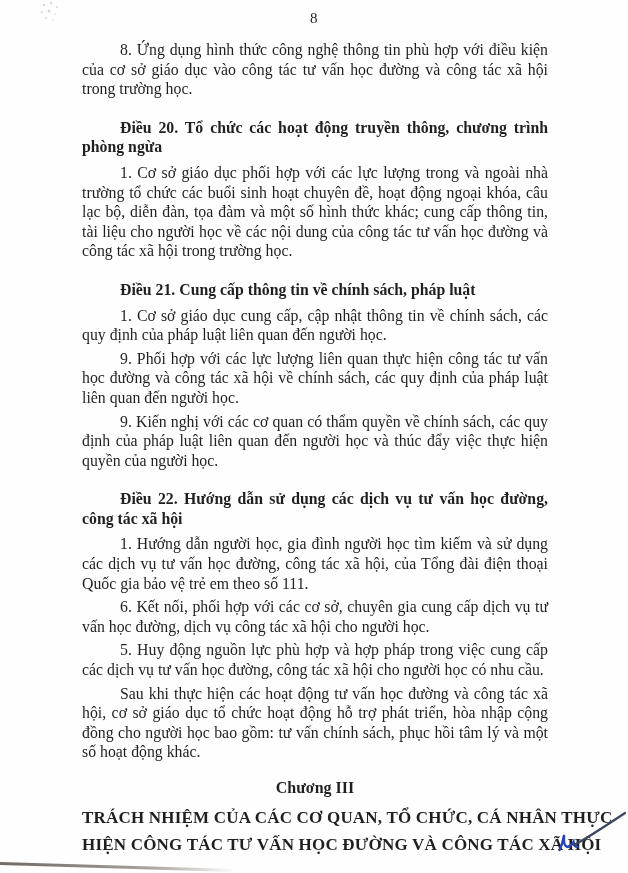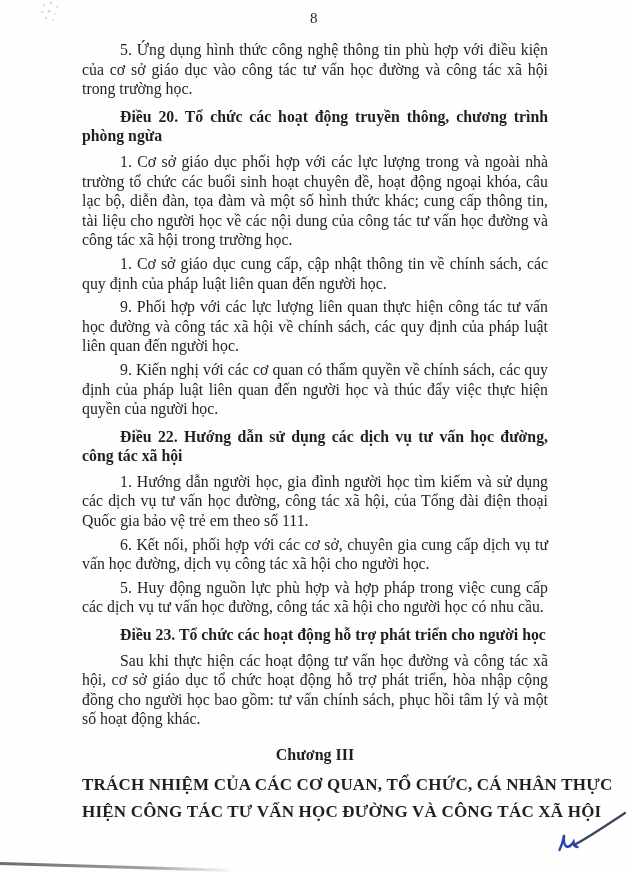--- a/index.html
+++ b/index.html
@@ -24,21 +24,21 @@
   }
   .para, .heading {
     margin: 0 0 4px 0;
     font-size: 15.8px;
     line-height: 19.6px;
     text-align: justify;
     text-indent: 38px;
   }
   .heading {
     font-weight: bold;
-    margin-top: 8px;
+    margin-top: 19px;
     margin-bottom: 6px;
   }
   .chapter {
     margin-top: 15px;
     text-align: center;
   }
   .chapter-label {
     font-weight: bold;
     font-size: 16px;
     line-height: 22px;
@@ -89,31 +89,31 @@
     <circle cx="8" cy="12" r="1.3" fill="#c9c9c9"></circle>
     <circle cx="15" cy="11" r="1.5" fill="#b5b5b5"></circle>
     <circle cx="21" cy="14" r="1.0" fill="#cccccc"></circle>
     <circle cx="12" cy="18" r="1.2" fill="#c2c2c2"></circle>
     <circle cx="19" cy="20" r="0.9" fill="#c8c8c8"></circle>
   </svg>
 
   <div class="page-number">8</div>
 
   <div class="doc">
-    <p class="para">5. Ứng dụng hình thức công nghệ thông tin phù hợp với điều kiện của cơ sở giáo dục vào công tác tư vấn học đường và công tác xã hội trong trường học.</p>
+    <p class="para">8. Ứng dụng hình thức công nghệ thông tin phù hợp với điều kiện của cơ sở giáo dục vào công tác tư vấn học đường và công tác xã hội trong trường học.</p>
     <p class="heading">Điều 20. Tổ chức các hoạt động truyền thông, chương trình phòng ngừa</p>
     <p class="para">1. Cơ sở giáo dục phối hợp với các lực lượng trong và ngoài nhà trường tổ chức các buổi sinh hoạt chuyên đề, hoạt động ngoại khóa, câu lạc bộ, diễn đàn, tọa đàm và một số hình thức khác; cung cấp thông tin, tài liệu cho người học về các nội dung của công tác tư vấn học đường và công tác xã hội trong trường học.</p>
+    <p class="heading">Điều 21. Cung cấp thông tin về chính sách, pháp luật</p>
     <p class="para">1. Cơ sở giáo dục cung cấp, cập nhật thông tin về chính sách, các quy định của pháp luật liên quan đến người học.</p>
     <p class="para">9. Phối hợp với các lực lượng liên quan thực hiện công tác tư vấn học đường và công tác xã hội về chính sách, các quy định của pháp luật liên quan đến người học.</p>
     <p class="para">9. Kiến nghị với các cơ quan có thẩm quyền về chính sách, các quy định của pháp luật liên quan đến người học và thúc đẩy việc thực hiện quyền của người học.</p>
     <p class="heading">Điều 22. Hướng dẫn sử dụng các dịch vụ tư vấn học đường, công tác xã hội</p>
     <p class="para">1. Hướng dẫn người học, gia đình người học tìm kiếm và sử dụng các dịch vụ tư vấn học đường, công tác xã hội, của Tổng đài điện thoại Quốc gia bảo vệ trẻ em theo số 111.</p>
     <p class="para">6. Kết nối, phối hợp với các cơ sở, chuyên gia cung cấp dịch vụ tư vấn học đường, dịch vụ công tác xã hội cho người học.</p>
     <p class="para">5. Huy động nguồn lực phù hợp và hợp pháp trong việc cung cấp các dịch vụ tư vấn học đường, công tác xã hội cho người học có nhu cầu.</p>
-    <p class="heading">Điều 23. Tổ chức các hoạt động hỗ trợ phát triển cho người học</p>
     <p class="para">Sau khi thực hiện các hoạt động tư vấn học đường và công tác xã hội, cơ sở giáo dục tổ chức hoạt động hỗ trợ phát triển, hòa nhập cộng đồng cho người học bao gồm: tư vấn chính sách, phục hồi tâm lý và một số hoạt động khác.</p>
 
     <div class="chapter">
       <div class="chapter-label">Chương III</div>
       <div class="chapter-title-line">TRÁCH NHIỆM CỦA CÁC CƠ QUAN, TỔ CHỨC, CÁ NHÂN THỰC</div>
       <div class="chapter-title-line">HIỆN CÔNG TÁC TƯ VẤN HỌC ĐƯỜNG VÀ CÔNG TÁC XÃ HỘI</div>
 
     </div>
   </div>
 

